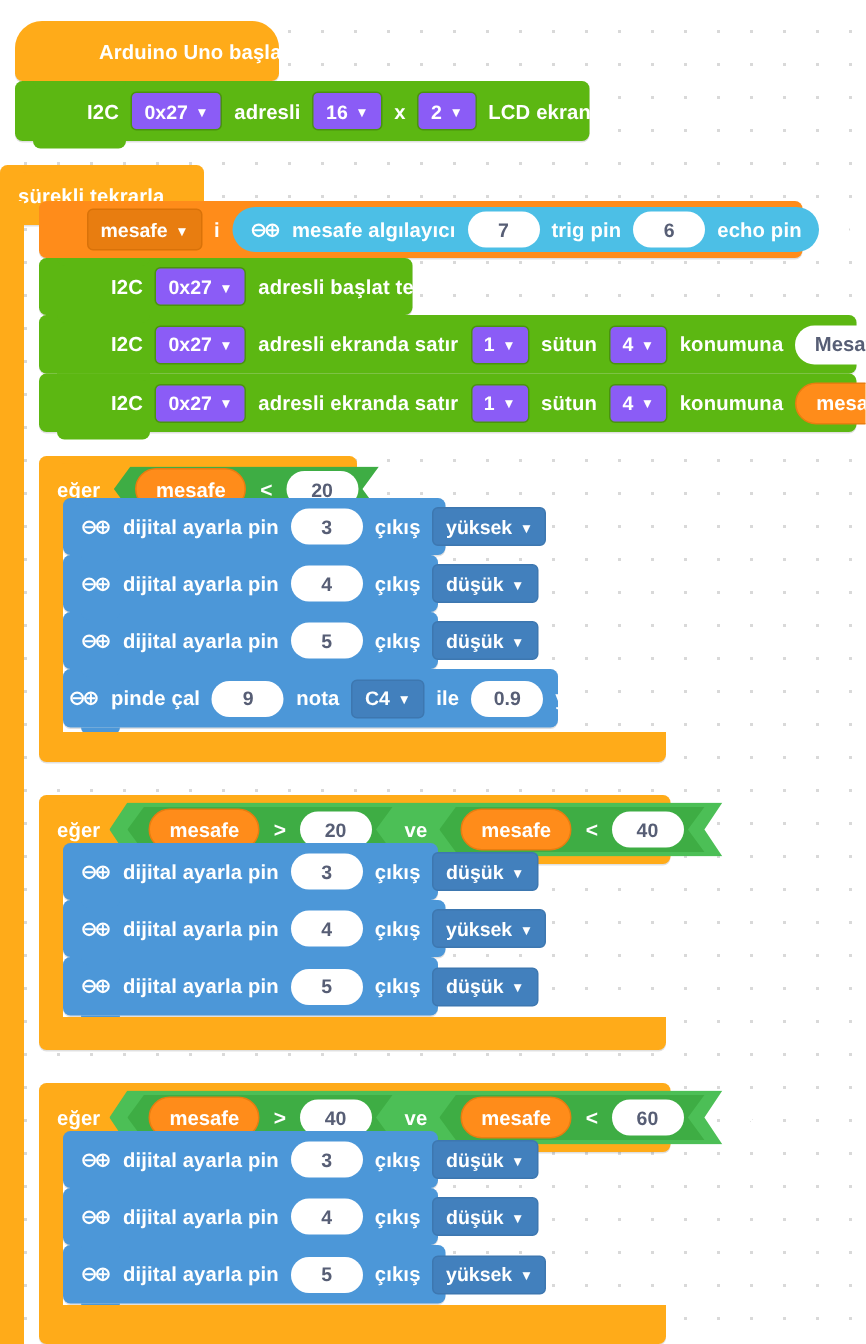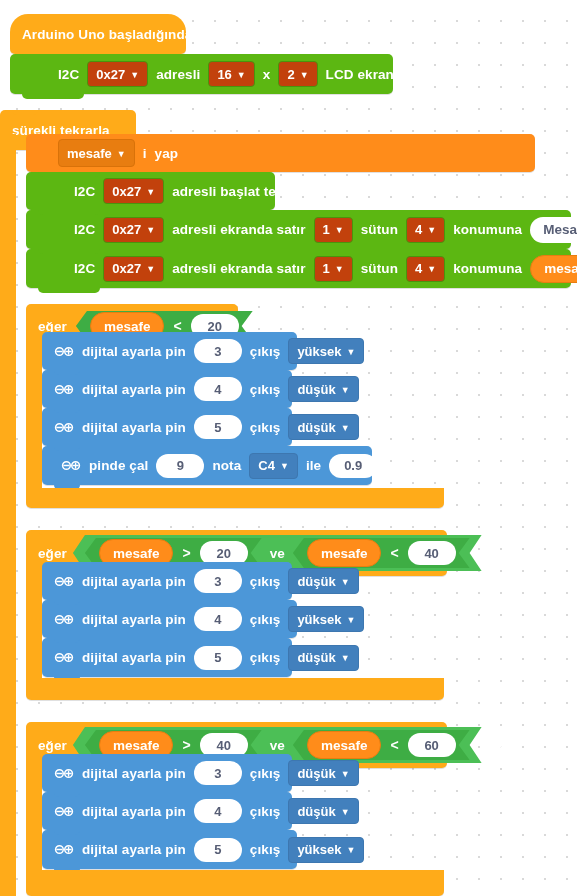--- a/index.html
+++ b/index.html
@@ -39,21 +39,21 @@
        border-radius:14px;background:#ff8c1a;border:1px solid #e87d10;color:#fff;
        font-size:13.5px;font-weight:bold;white-space:nowrap;}
   
   .ard{width:20px;height:13px;flex:none;}
 
   
   .c-hat   {background:#ffab19;}
   .c-ctrl  {background:#ffab19;}
   .c-var   {background:#ff8c1a;}
   .c-lcd   {background:#5cb712;padding-left:36px;}
-  .c-lcd .dd{background:#c2410c;border:1px solid #4a930d;}
+  .c-lcd .dd{background:#8b5cf6;border:1px solid #4a930d;}
   .c-sens  {background:#4cbfe6;}
   .c-pin   {background:#4c97d8;}
   .c-pin .dd{background:#4280bd;border:1px solid #3d77b0;}
 
   
   .hexo{position:relative;display:flex;align-items:center;background:#4cbf56;
         clip-path:polygon(12px 0,100% 0,calc(100% - 12px) 50%,100% 100%,12px 100%,0 50%);}
   .hexi{position:relative;display:flex;align-items:center;gap:9px;background:#3ead44;
         padding:0 14px;height:30px;
         clip-path:polygon(11px 0,100% 0,calc(100% - 11px) 50%,100% 100%,11px 100%,0 50%);}
@@ -64,21 +64,21 @@
 
   .shadow{box-shadow:0 1px 0 rgba(0,0,0,.12);}
 </style>
 </head>
 <body>
 
 <div id="canvas">
 
   <div class="blk c-hat shadow" style="left:10px;top:14px;width:176px;height:40px;border-radius:18px 18px 5px 5px;">
     <div class="nub c-hat"></div>
-    <div class="row" style="padding-left:12px;">
+    <div class="row" style="padding-left:12px;margin-left:44px;">
       <span class="lbl">Arduino Uno başladığında</span>
     </div>
   </div>
 
   <div class="blk c-lcd shadow" style="left:10px;top:54px;width:383px;height:40px;border-radius:5px;">
     <div class="notch c-lcd"></div>
     <div class="nub c-lcd"></div>
     <div class="row" style="padding-left:12px;gap:8px;">
       <span class="lbl">I2C</span>
       <span class="dd">
@@ -110,20 +110,34 @@
   <div class="blk c-var shadow" style="left:26px;top:134px;width:509px;height:38px;border-radius:5px;">
     <div class="notch c-var"></div>
     <div class="nub c-var"></div>
     <div class="row" style="padding-left:32px;gap:8px;">
       <span class="dd" style="background:#e87d10;border:1px solid #d97209;height:26px;">
         <span>mesafe</span>
         <span class="car">▼</span>
       </span>
       <span class="lbl">i</span>
 
+      <span class="blk c-sens" style="position:relative;display:flex;align-items:center;gap:8px;height:30px;padding:0 12px;border-radius:15px;">
+        <svg class="ard" viewBox="0 0 24 14">
+          <g fill="none" stroke="#ffffff" stroke-width="1.8">
+            <circle cx="6.5" cy="7" r="4.6"></circle>
+              <circle cx="17.5" cy="7" r="4.6"></circle>
+          </g>
+          <path d="M3.6 7h5.8M14.6 7h5.8M17.5 4.1v5.8" stroke="#ffffff" stroke-width="1.6" stroke-linecap="round"></path>
+        </svg>
+        <span class="lbl">mesafe algılayıcı</span>
+        <span class="num">7</span>
+        <span class="lbl">trig pin</span>
+        <span class="num">6</span>
+        <span class="lbl">echo pin</span>
+      </span>
       <span class="lbl">yap</span>
     </div>
   </div>
 
   <div class="blk c-lcd shadow" style="left:26px;top:172px;width:249px;height:38px;border-radius:5px;">
     <div class="notch c-lcd"></div>
     <div class="nub c-lcd"></div>
     <div class="row" style="padding-left:12px;gap:8px;">
       <span class="lbl">I2C</span>
       <span class="dd">
@@ -257,21 +271,21 @@
       <span class="dd">
         <span>düşük</span>
         <span class="car">▼</span>
       </span>
     </div>
   </div>
 
   <div class="blk c-pin shadow" style="left:42px;top:446px;width:330px;height:39px;border-radius:5px;">
     <div class="notch c-pin"></div>
       <div class="nub c-pin"></div>
-    <div class="row" style="padding-left:19px;gap:8px;">
+    <div class="row" style="padding-left:4px;gap:8px;">
       <svg class="ard" viewBox="0 0 24 14">
           <g fill="none" stroke="#fff" stroke-width="1.8">
             <circle cx="6.5" cy="7" r="4.6"></circle>
             <circle cx="17.5" cy="7" r="4.6"></circle>
           </g>
           <path d="M3.6 7h5.8M14.6 7h5.8M17.5 4.1v5.8" stroke="#fff" stroke-width="1.6" stroke-linecap="round"></path>
         </svg>
       <span class="lbl">pinde çal</span>
       <span class="num">9</span>
       <span class="lbl">nota</span>

